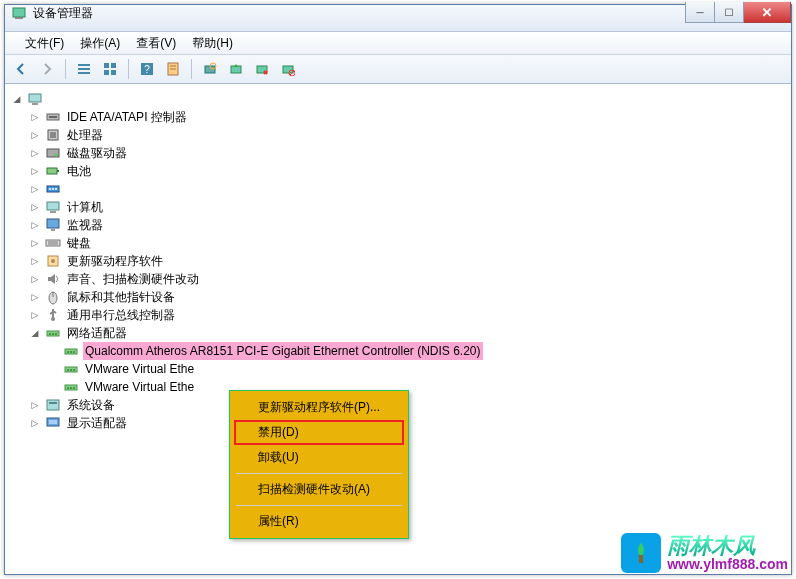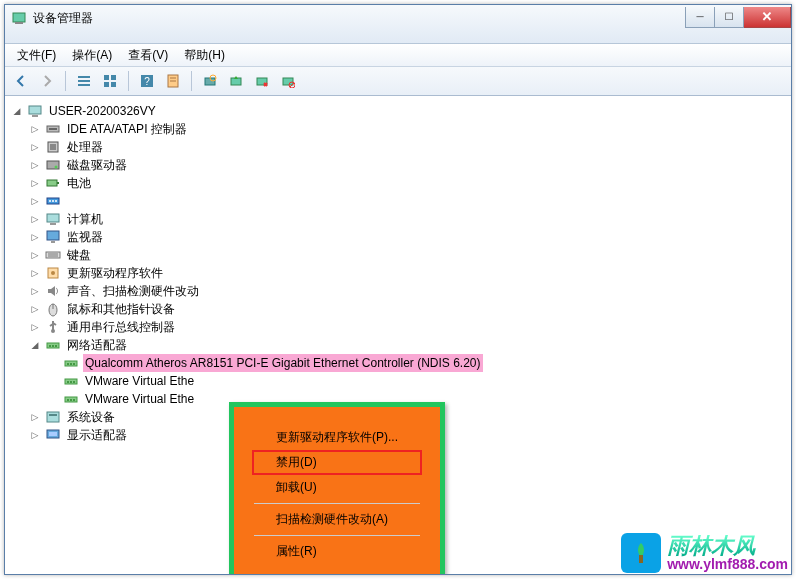--- a/index.html
+++ b/index.html
@@ -1,37 +1,37 @@
 <!DOCTYPE html>
 <html><head>
 <meta charset="utf-8">
 <style>
 html,body{margin:0;padding:0;font-family:"Microsoft YaHei","Segoe UI",Tahoma,sans-serif;font-size:12px;background:#fff;overflow:hidden;width:796px;height:579px}
 .window{position:absolute;left:4px;top:4px;right:4px;bottom:4px;border:1px solid #5a7ea8;background:#fff;display:flex;flex-direction:column;box-shadow:0 0 4px rgba(0,0,0,.3)}
-.titlebar{height:26px;background:linear-gradient(#f6f9fc,#e1eaf5);display:flex;align-items:center;padding:0 0 12px 6px;border-bottom:1px solid #b6c6d8}
+.titlebar{height:26px;background:linear-gradient(#f6f9fc,#e1eaf5);display:flex;align-items:flex-start;padding:0 0 0 6px;border-bottom:1px solid #b6c6d8}
 .titlebar .title{flex:1;font-size:12px;color:#000}
 .titlebar .icon{width:16px;height:16px;margin-right:6px}
 .winbtns{display:flex;height:20px;margin-top:-3px}
 .winbtn{width:28px;height:20px;border:1px solid #8aa0b8;border-top:none;background:linear-gradient(#f4f8fb,#d8e3ef);display:flex;align-items:center;justify-content:center;font-family:Arial;font-size:10px;color:#333}
 .winbtn.close{width:46px;background:linear-gradient(#e88,#c33);color:#fff;border-color:#a44;font-size:13px;font-weight:bold}
 .winbtn+.winbtn{border-left:none}
-.menubar{height:22px;background:linear-gradient(#fff,#eef3f9);border-bottom:1px solid #c8d4e2;display:flex;align-items:flex-end;padding:0 4px}
+.menubar{height:22px;background:linear-gradient(#fff,#eef3f9);border-bottom:1px solid #c8d4e2;display:flex;align-items:flex-end;padding:0 12px}
 .menuitem{padding:2px 8px;cursor:default}
 .toolbar{height:28px;background:linear-gradient(#f6f9fc,#e8eff7);border-bottom:1px solid #aabbd0;display:flex;align-items:center;gap:2px;padding:0 4px}
 .tbbtn{width:22px;height:22px;border:1px solid transparent;display:flex;align-items:center;justify-content:center;cursor:default;border-radius:2px}
 .tbsep{width:1px;height:20px;background:#b8c6d8;margin:0 4px}
 .content{flex:1;background:#fff;overflow:auto;position:relative}
 .tree{padding:6px 0 6px 6px;line-height:18px}
 .node{display:flex;align-items:center;height:18px;white-space:nowrap}
 .toggle{width:12px;height:12px;display:flex;align-items:center;justify-content:center;font-size:9px;color:#666;cursor:default}
 .nodeicon{width:16px;height:16px;margin:0 4px;flex-shrink:0}
 .label{padding:0 2px}
 .label.selected{background:#f9a8d4}
 .children{padding-left:18px}
-.context-menu{position:absolute;background:#f97316;border:5px solid #22c55e;box-shadow:2px 2px 4px rgba(0,0,0,.3);padding:18px;min-width:170px;z-index:10}
+.context-menu{position:absolute;background:#eab308;border:1px solid #22c55e;box-shadow:2px 2px 4px rgba(0,0,0,.3);padding:4px;min-width:170px;z-index:10}
 .cm-item{padding:4px 24px;cursor:default;font-size:12px}
 .cm-sep{height:1px;background:#ccc;margin:3px 2px}
 .cm-highlight{border:2px solid #e22;padding:2px 22px}
 .watermark{position:absolute;right:8px;bottom:6px;display:flex;align-items:center;gap:6px;z-index:5}
 .wm-logo{width:40px;height:40px;background:#0aa2e6;border-radius:6px;display:flex;align-items:center;justify-content:center}
 .wm-text{display:flex;flex-direction:column;line-height:1}
 .wm-zh{font-size:22px;font-weight:bold;font-style:italic;background:linear-gradient(#6fc,#0a8);-webkit-background-clip:text;-webkit-text-fill-color:transparent}
 .wm-url{font-size:14px;color:#a21caf;font-weight:bold}
 svg{display:block}
 </style>
@@ -133,21 +133,20 @@
   <div class="content">
     <div class="tree">
       <div class="node">
         <span class="toggle">◢</span>
         <span class="nodeicon">
             <svg viewBox="0 0 16 16">
               <rect x="2" y="3" width="12" height="8" fill="#add" stroke="#588"></rect>
               <rect x="5" y="12" width="6" height="2" fill="#999"></rect>
             </svg>
           </span>
-        <span class="label">USER-20200326VY</span>
       </div>
       <div class="children" id="tree-children">
           <div class="node">
             <span class="toggle">▷</span>
             <span class="nodeicon">
               <svg viewBox="0 0 16 16">
                 <rect x="2" y="5" width="12" height="6" fill="#bbb" stroke="#666"></rect>
                 <rect x="4" y="7" width="8" height="2" fill="#666"></rect>
               </svg>
             </span>

